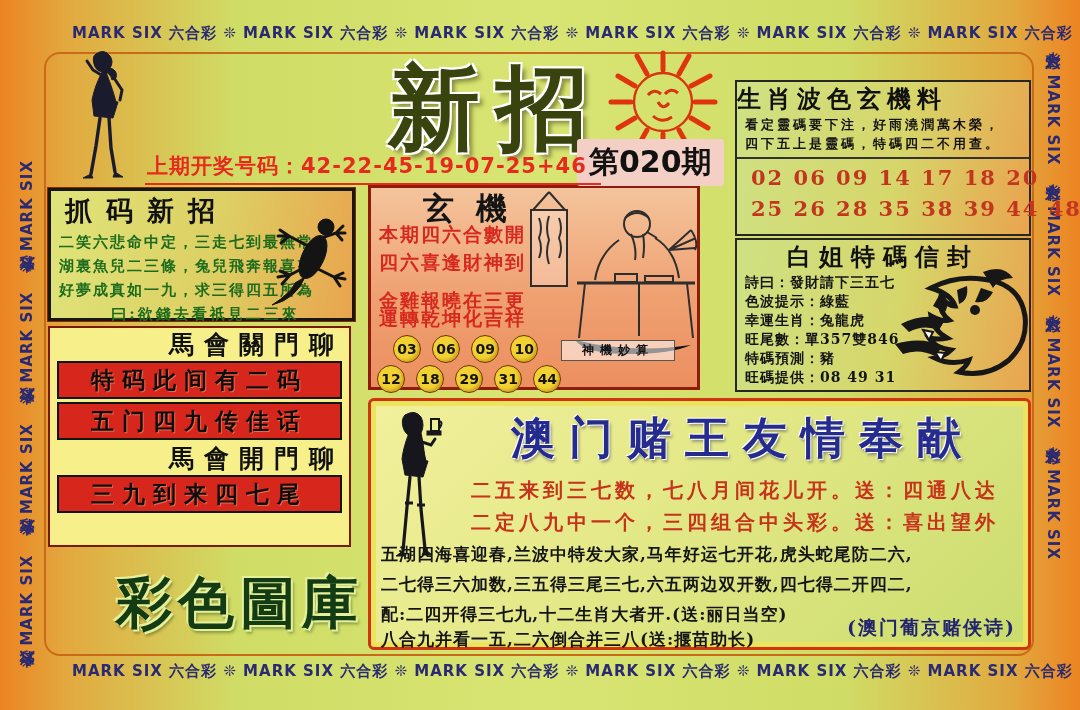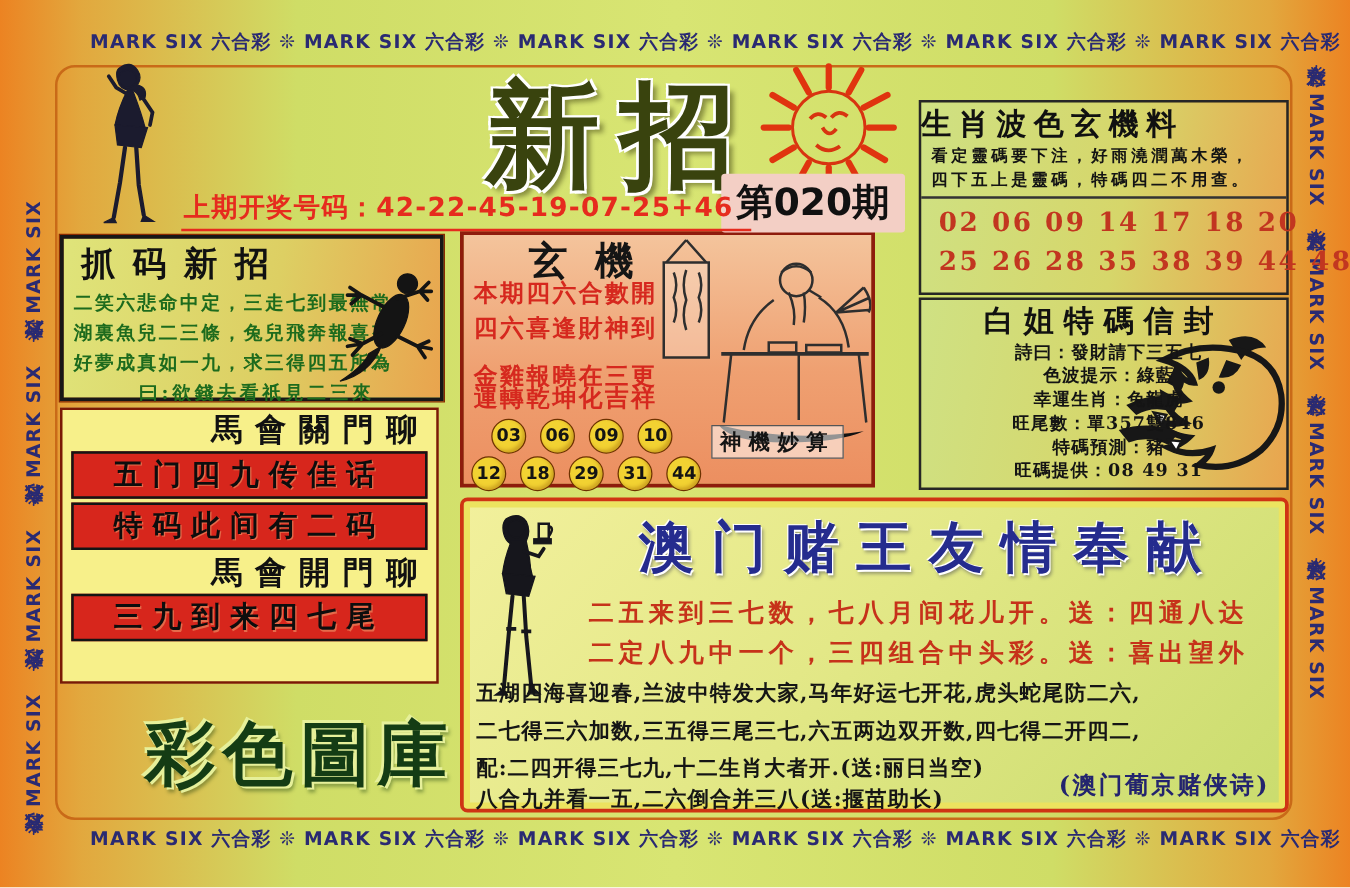--- a/index.html
+++ b/index.html
@@ -50,37 +50,37 @@
     color:#151515;letter-spacing:22px;}
   #xuanji .line{position:absolute;left:8px;font-family:"DejaVu Serif",serif;font-size:19px;font-weight:bold;
     color:#d6281e;letter-spacing:2px;white-space:nowrap;}
   .ball{display:inline-block;width:26px;height:26px;line-height:26px;border-radius:50%;background:#f2d232;
     border:1px solid #6d3200;color:#141414;text-align:center;font-size:14px;font-weight:bold;margin-right:6px;
     box-shadow:inset -2px -2px 3px rgba(140,80,0,.35);}
   #balls1{position:absolute;left:22px;top:147px;}
   #balls2{position:absolute;left:6px;top:177px;}
   #seer{position:absolute;right:0;top:0;}
   #banner{position:absolute;right:22px;top:152px;background:rgba(255,255,255,.55);border:1px solid #555;
-    padding:1px 6px;font-family:"DejaVu Serif",serif;font-size:17px;font-weight:bold;color:#141414;letter-spacing:6px;}
+    padding:1px 20px;font-family:"DejaVu Serif",serif;font-size:12px;font-weight:bold;color:#141414;letter-spacing:6px;}
   
   .rbox{left:735px;width:296px;border:2px solid #262626;
     background:linear-gradient(100deg,#cfe183 0%,#d6d66a 55%,#e9a44e 100%);}
   #shengxiao{top:80px;height:156px;}
   #shengxiao .t{text-align:left;font-family:"DejaVu Serif",serif;font-size:24px;font-weight:bold;color:#111;
     letter-spacing:6px;margin-top:1px;}
   #shengxiao .s{margin:1px 0 0 8px;font-family:"DejaVu Serif",serif;font-size:13px;font-weight:bold;color:#141414;
     letter-spacing:3px;white-space:nowrap;}
   #shengxiao .div{border-top:2px solid #333;margin-top:4px;}
   #shengxiao .n{margin:6px 0 0 14px;font-family:"DejaVu Serif",serif;font-size:21px;font-weight:bold;color:#c23620;
     letter-spacing:2px;white-space:nowrap;}
   #baijie{top:238px;height:154px;}
   #baijie .t{text-align:center;font-family:"DejaVu Serif",serif;font-size:24px;font-weight:bold;color:#111;
     letter-spacing:8px;margin-top:1px;}
   #baijie .s{margin:0 0 0 8px;font-family:"DejaVu Serif",serif;font-size:14px;font-weight:bold;color:#141414;
-    letter-spacing:1px;line-height:19px;white-space:nowrap;position:relative;z-index:2;text-align:center;}
+    letter-spacing:1px;line-height:19px;white-space:nowrap;position:relative;z-index:2;}
   #tiger{position:absolute;right:0px;top:26px;z-index:1;}
   
   #aomen{left:368px;top:398px;width:663px;height:252px;border:3px solid #cf3413;border-radius:6px;
     box-shadow:inset 0 0 0 5px #ece35f;
     background:linear-gradient(135deg,#f2f09c 0%,#e3e887 45%,#cadc6e 100%);}
   #aomen .t{position:absolute;left:92px;top:8px;width:560px;text-align:center;font-family:"DejaVu Serif",serif;
     font-size:44px;font-weight:bold;color:#252c8e;letter-spacing:14px;white-space:nowrap;
     text-shadow:1px 1px 0 #fff,-1px -1px 0 #fff,2px 3px 3px rgba(0,0,60,.35);}
   #aomen .poem{position:absolute;left:100px;font-family:"DejaVu Serif",serif;font-size:20px;font-weight:bold;
     color:#c6321a;letter-spacing:4px;white-space:nowrap;}
@@ -166,22 +166,22 @@
             <path d="M52,62 L68,70 M68,70 L77,66 M68,70 L79,72 M68,70 L74,79"></path>
             <path d="M39,60 L24,68 M24,68 L14,64 M24,68 L12,70 M24,68 L16,77"></path>
           </g>
         </g>
       </svg>
     </div>
   </div>
 
   <div id="mahui" class="box">
     <div class="mt">馬會關門聊</div>
+    <div class="strip">特码此间有二码</div>
     <div class="strip">五门四九传佳话</div>
-    <div class="strip">特码此间有二码</div>
     <div class="mt">馬會開門聊</div>
     <div class="strip">三九到来四七尾</div>
   </div>
 
   <div id="caise">彩色圖庫</div>
 
   <div id="xuanji" class="box">
     <div class="t">玄機</div>
     <div class="line" style="top:34px">本期四六合數開</div>
     <div class="line" style="top:62px">四六喜逢財神到</div>

